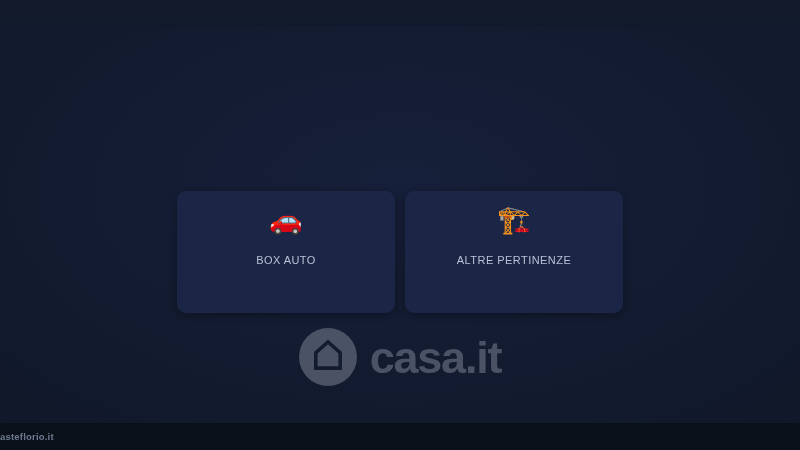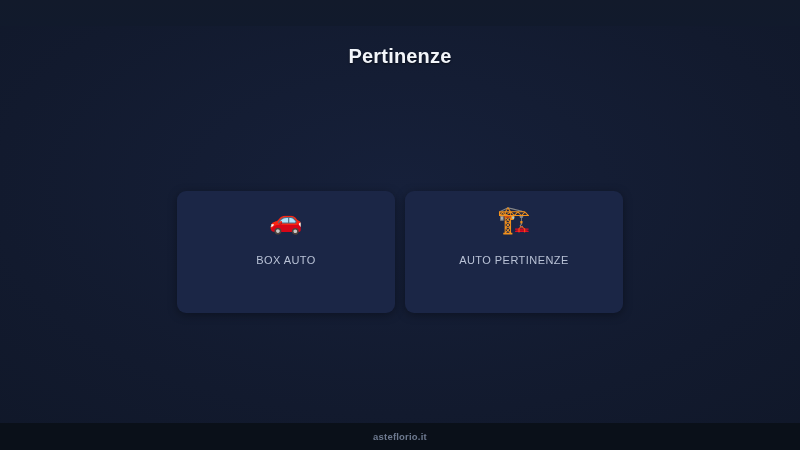--- a/index.html
+++ b/index.html
@@ -132,51 +132,55 @@
   
   .footer-bar {
     position: absolute;
     left: 0;
     bottom: 0;
     width: 800px;
     height: 27px;
     background: #0a1019;
     display: flex;
     align-items: center;
-    justify-content: center;
   }
   .footer-text {
     color: #6e7a90;
     font-size: 9.5px;
     font-weight: bold;
     letter-spacing: 0.2px;
   }
 </style>
 </head>
 <body>
 
 <div class="screen">
 
   <div class="top-band"></div>
 
-  <div class="page-title">Pertinenze</div>
 
   <div class="cards-row">
 
     <div class="card">
       <span class="card-icon">🚗</span>
       <span class="card-label">BOX AUTO</span>
     </div>
 
     <div class="card">
       <span class="card-icon">🏗️</span>
-      <span class="card-label">AUTO PERTINENZE</span>
+      <span class="card-label">ALTRE PERTINENZE</span>
     </div>
 
   </div>
 
 
+  <div class="watermark">
+    <svg class="watermark-mark" viewBox="0 0 58 58">
+      <path fill="#6d7585" fill-rule="evenodd" d="M29 0a29 29 0 1 0 0 58 29 29 0 0 0 0-58zm0 11.5 14 12.6V42H15V24.1L29 11.5zm0 4.8-10.4 9.3V38.3h20.8V25.6L29 16.3z"></path>
+    </svg>
+    <span class="watermark-text">casa.it</span>
+  </div>
 
   <div class="footer-bar">
     <span class="footer-text">asteflorio.it</span>
   </div>
 
 </div>
 
 </body></html>

